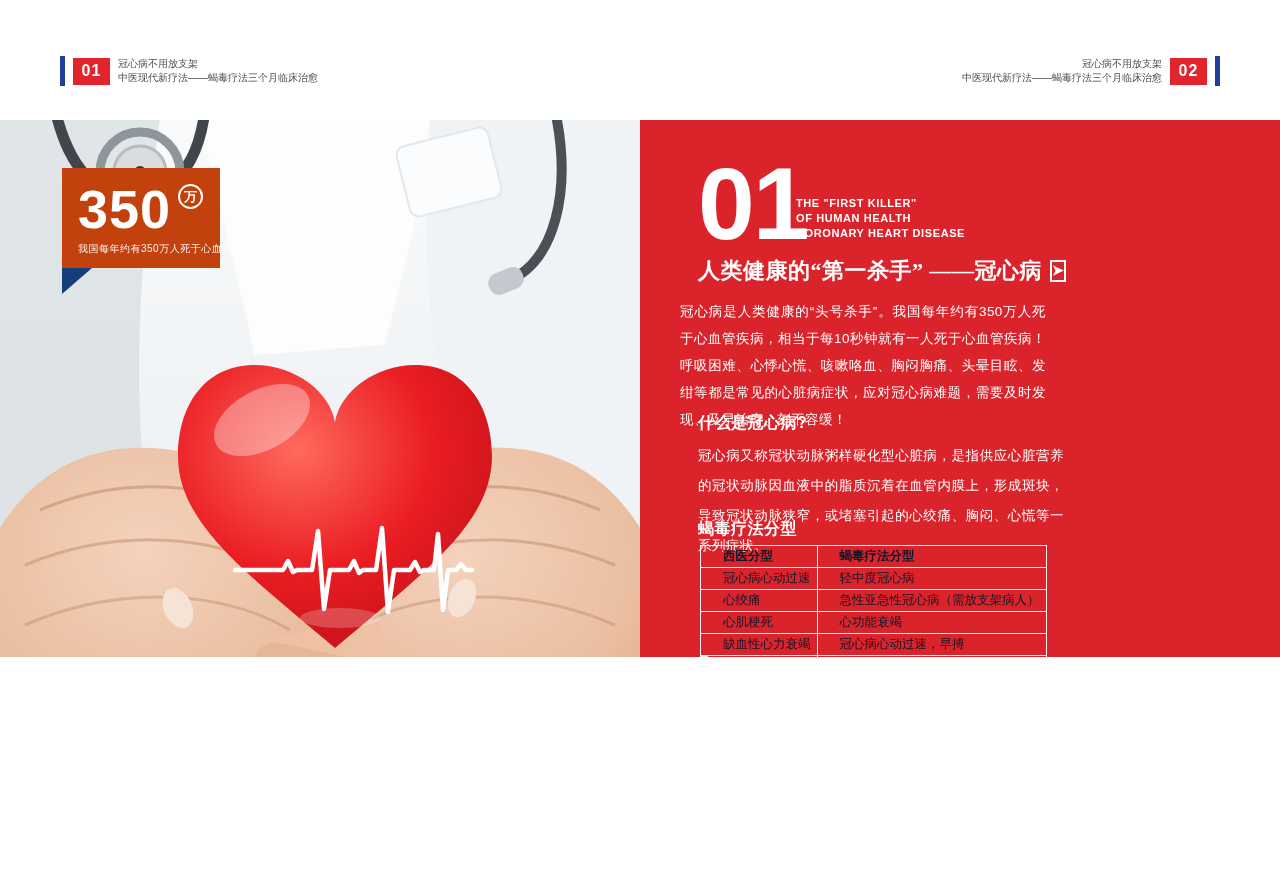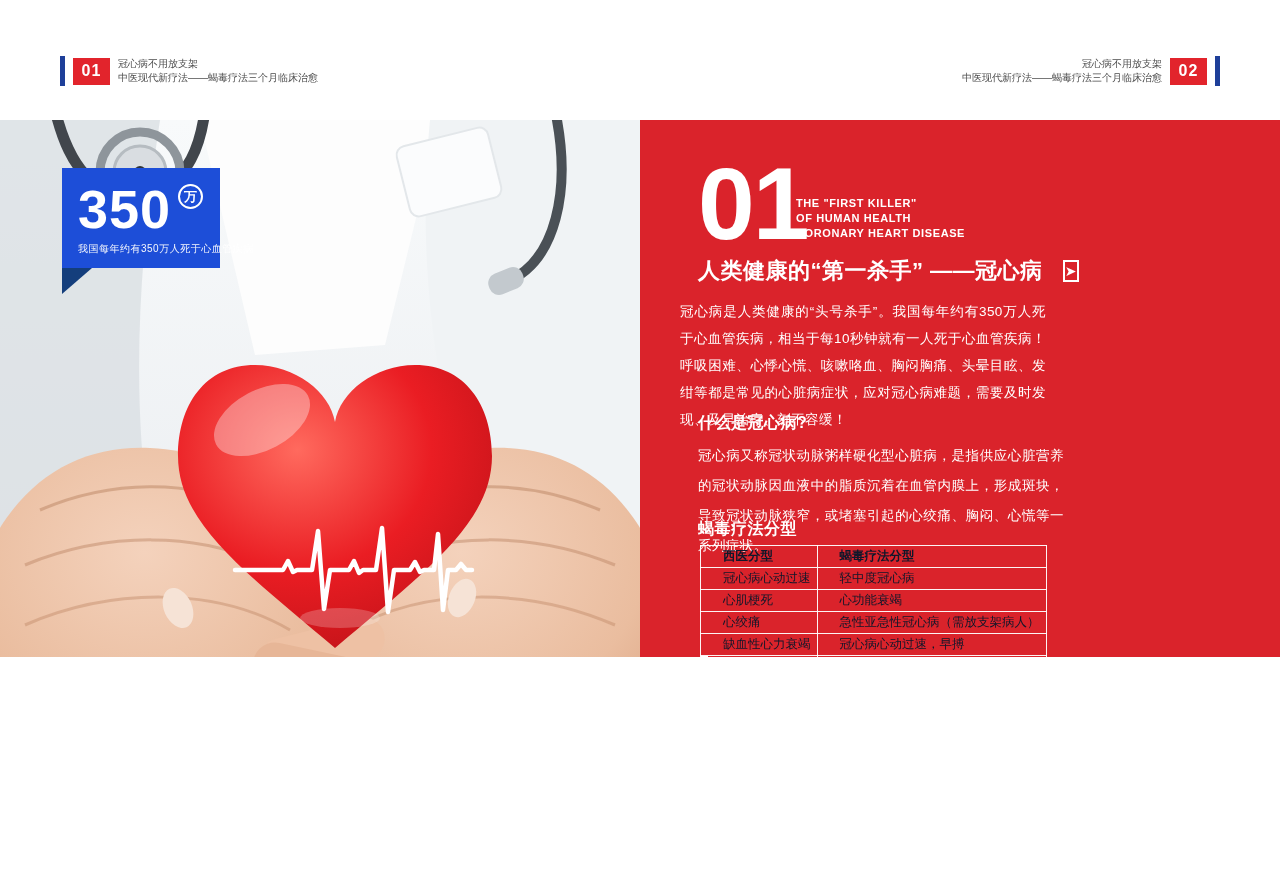--- a/index.html
+++ b/index.html
@@ -16,39 +16,39 @@
               display:flex; align-items:center; justify-content:center; margin:0 8px; letter-spacing:1px; }
   .head-text { font-size:10px; color:#4d4d4d; line-height:14px; white-space:nowrap; }
   .runhead-right .head-text { text-align:right; }
 
   
   .photo-page { position:absolute; left:0; top:120px; width:640px; height:626px; overflow:hidden; }
   .photo-page svg { display:block; }
 
   
   .badge { position:absolute; left:62px; top:48px; width:158px; }
-  .badge-box { background:#1d4ed8; color:#fff; padding:14px 14px 12px 16px; }
+  .badge-box { background:#c2410c; color:#fff; padding:14px 14px 12px 16px; }
   .badge-number-row { display:flex; align-items:flex-start; }
   .badge-number { font-size:54px; font-weight:bold; line-height:54px; letter-spacing:1px; }
   .badge-unit { width:25px; height:25px; border:2px solid #fff; border-radius:50%; font-size:13px; font-weight:bold;
                 display:flex; align-items:center; justify-content:center; margin:2px 0 0 7px; }
   .badge-caption { font-size:10px; letter-spacing:0.5px; margin-top:6px; white-space:nowrap; opacity:0.95; }
   .badge-tail { width:0; height:0; border-left:26px solid #143e7c; border-right:26px solid transparent;
                 border-bottom:26px solid transparent; border-top:0;
                 border-left-color:#143e7c; }
   .badge-tail { border-top:26px solid #143e7c; border-left:0 solid transparent; border-right:30px solid transparent; width:0; height:0; margin-left:0; }
 
   
   .red-page { position:absolute; left:640px; top:120px; width:640px; height:626px; background:#da232b; color:#fff; }
 
   .big-num { position:absolute; left:58px; top:38px; font-size:102px; font-weight:bold; line-height:92px; letter-spacing:-2px; }
   .eng-caption { position:absolute; left:156px; top:76px; font-size:11px; font-weight:bold; line-height:15px; letter-spacing:0.6px; }
 
   .main-title { position:absolute; left:58px; top:136px; width:366px; font-size:22px; font-weight:bold; letter-spacing:0.5px;
-                display:flex; align-items:center; gap:20px; white-space:nowrap; }
+                display:flex; align-items:center; gap:8px; white-space:nowrap;font-family:Liberation Serif, serif; }
   .arrow-box { display:inline-flex; width:24px; height:22px; border:2px solid #fff; align-items:center; justify-content:center;
                font-size:14px; line-height:1; font-weight:bold; }
 
   .intro-text { position:absolute; left:40px; top:178px; width:366px; font-size:13.5px; line-height:27px;
                 letter-spacing:0.4px; text-align:justify; }
 
   .sub-head { position:absolute; left:58px; font-size:16px; font-weight:bold; letter-spacing:0.5px; }
   .sub-head.what { top:293px; }
   .sub-head.cls  { top:399px; }
   .what-text { position:absolute; left:58px; top:321px; width:366px; font-size:13.5px; line-height:30px;
@@ -200,28 +200,28 @@
       <tbody>
           <tr>
         <th>西医分型</th>
         <th>蝎毒疗法分型</th>
       </tr>
       <tr>
         <td>冠心病心动过速</td>
         <td>轻中度冠心病</td>
       </tr>
       <tr>
+        <td>心绞痛</td>
+        <td>急性亚急性冠心病（需放支架病人）</td>
+      </tr>
+      <tr>
         <td>心肌梗死</td>
         <td>心功能衰竭</td>
       </tr>
       <tr>
-        <td>心绞痛</td>
-        <td>急性亚急性冠心病（需放支架病人）</td>
-      </tr>
-      <tr>
         <td>缺血性心力衰竭</td>
         <td>冠心病心动过速，早搏</td>
       </tr>
       <tr>
         <td class="diag"></td>
         <td>心房纤颤</td>
       </tr>
       <tr>
         <td>猝死</td>
         <td>窦性心动过缓</td>

